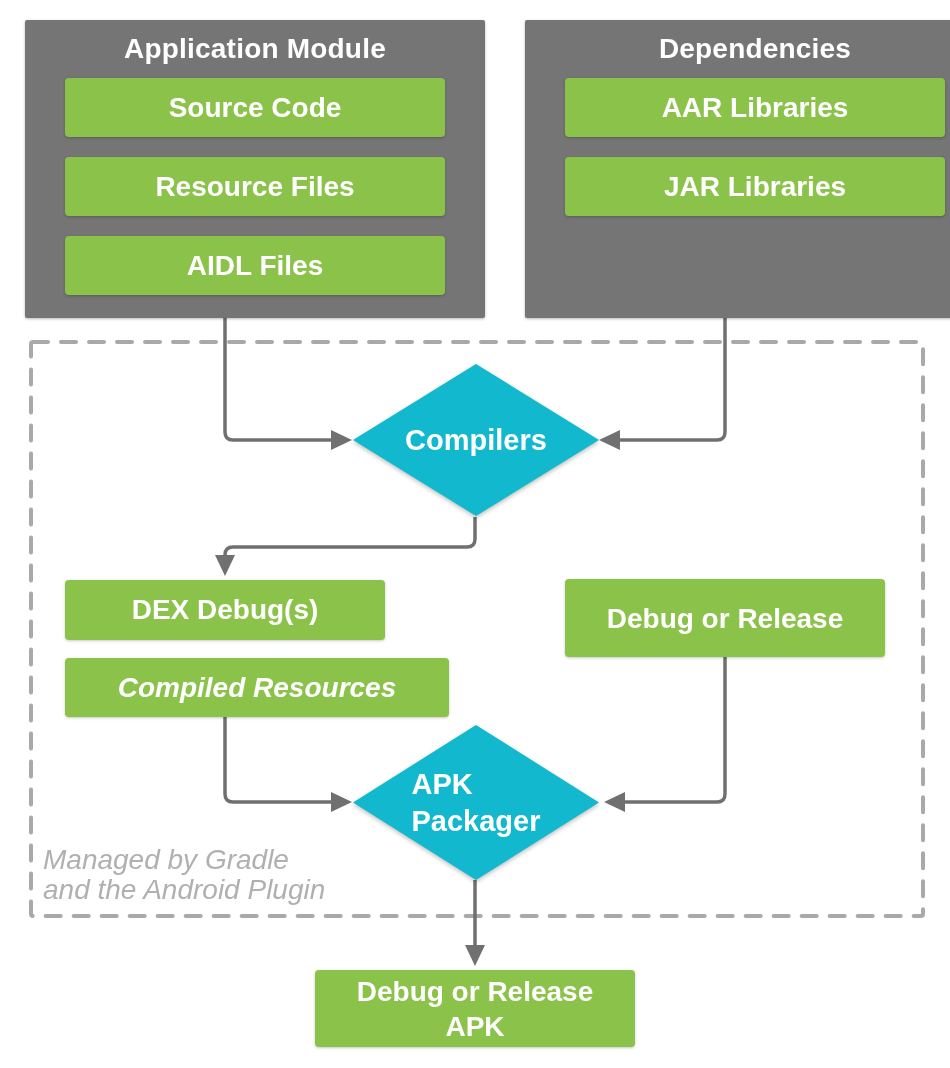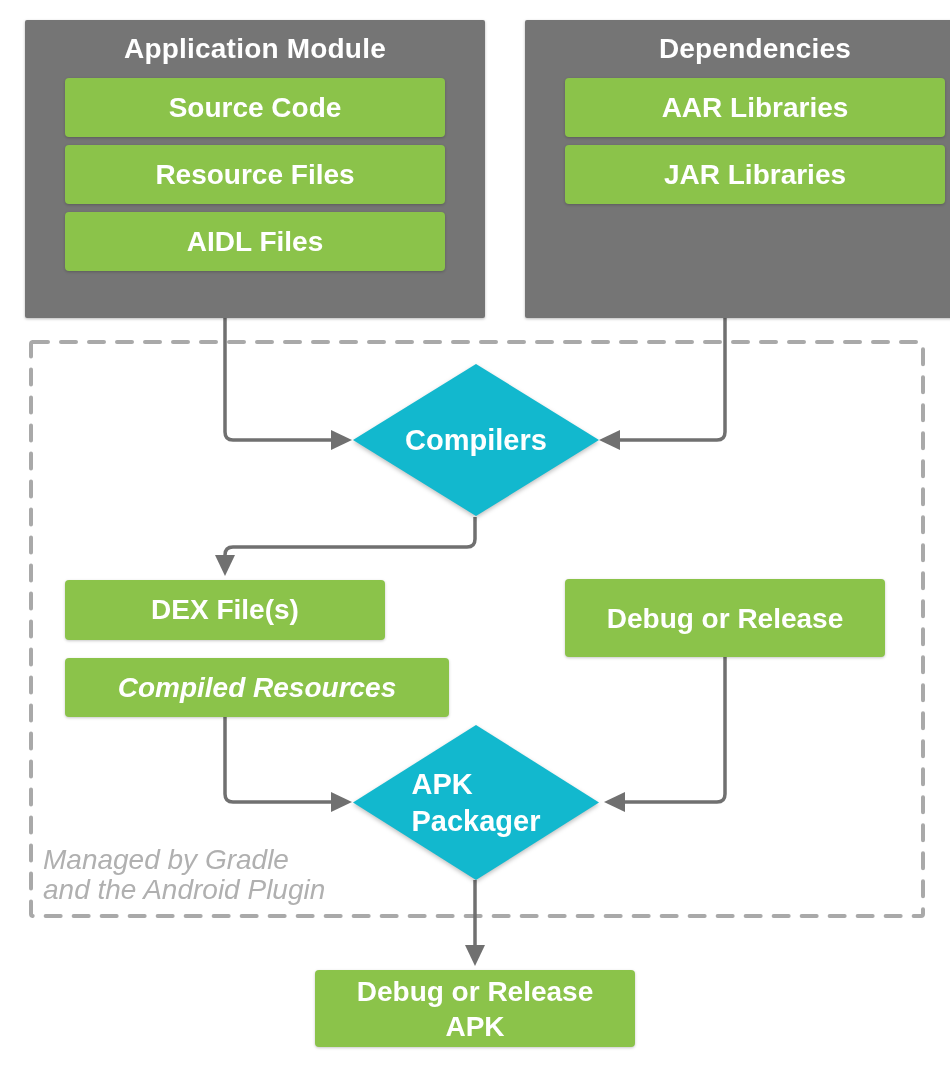--- a/index.html
+++ b/index.html
@@ -16,21 +16,21 @@
   }
   .module-title{
     height:58px;display:flex;align-items:center;justify-content:center;
     color:#ffffff;font-size:28px;font-weight:700;letter-spacing:.2px;
   }
   .chip{
     display:flex;align-items:center;justify-content:center;text-align:center;
     background:#8BC34A;border-radius:4px;color:#ffffff;
     font-size:28px;font-weight:700;box-shadow:0 1px 3px rgba(0,0,0,.22);
   }
-  .module .chip{margin:0 40px 8px;height:59px;}
+  .module .chip{margin:0 40px 20px;height:59px;}
 
   
   .chip.abs{position:absolute;}
   .chip .two-line{line-height:35px;}
 
   
   .diamond-wrap{position:absolute;filter:drop-shadow(0 2px 2px rgba(0,0,0,.25));}
   .diamond{
     width:100%;height:100%;
     clip-path:polygon(50% 0,100% 50%,50% 100%,0 50%);
@@ -80,21 +80,21 @@
     <div class="chip">JAR Libraries</div>
   </div>
 
   <div class="diamond-wrap" style="left:353px;top:364px;width:246px;height:152px;">
     <div class="diamond">
       <span>Compilers</span>
     </div>
   </div>
 
   <div class="chip abs" style="left:65px;top:580px;width:320px;height:60px;">
-    <span>DEX File(s)</span>
+    <span>DEX Debug(s)</span>
   </div>
 
   <div class="chip abs" style="left:65px;top:658px;width:384px;height:59px;font-style:italic;">
     <span>Compiled Resources</span>
   </div>
 
   <div class="chip abs" style="left:565px;top:579px;width:320px;height:78px;">
     <div class="two-line">
       <div>Debug or Release</div>
     </div>

